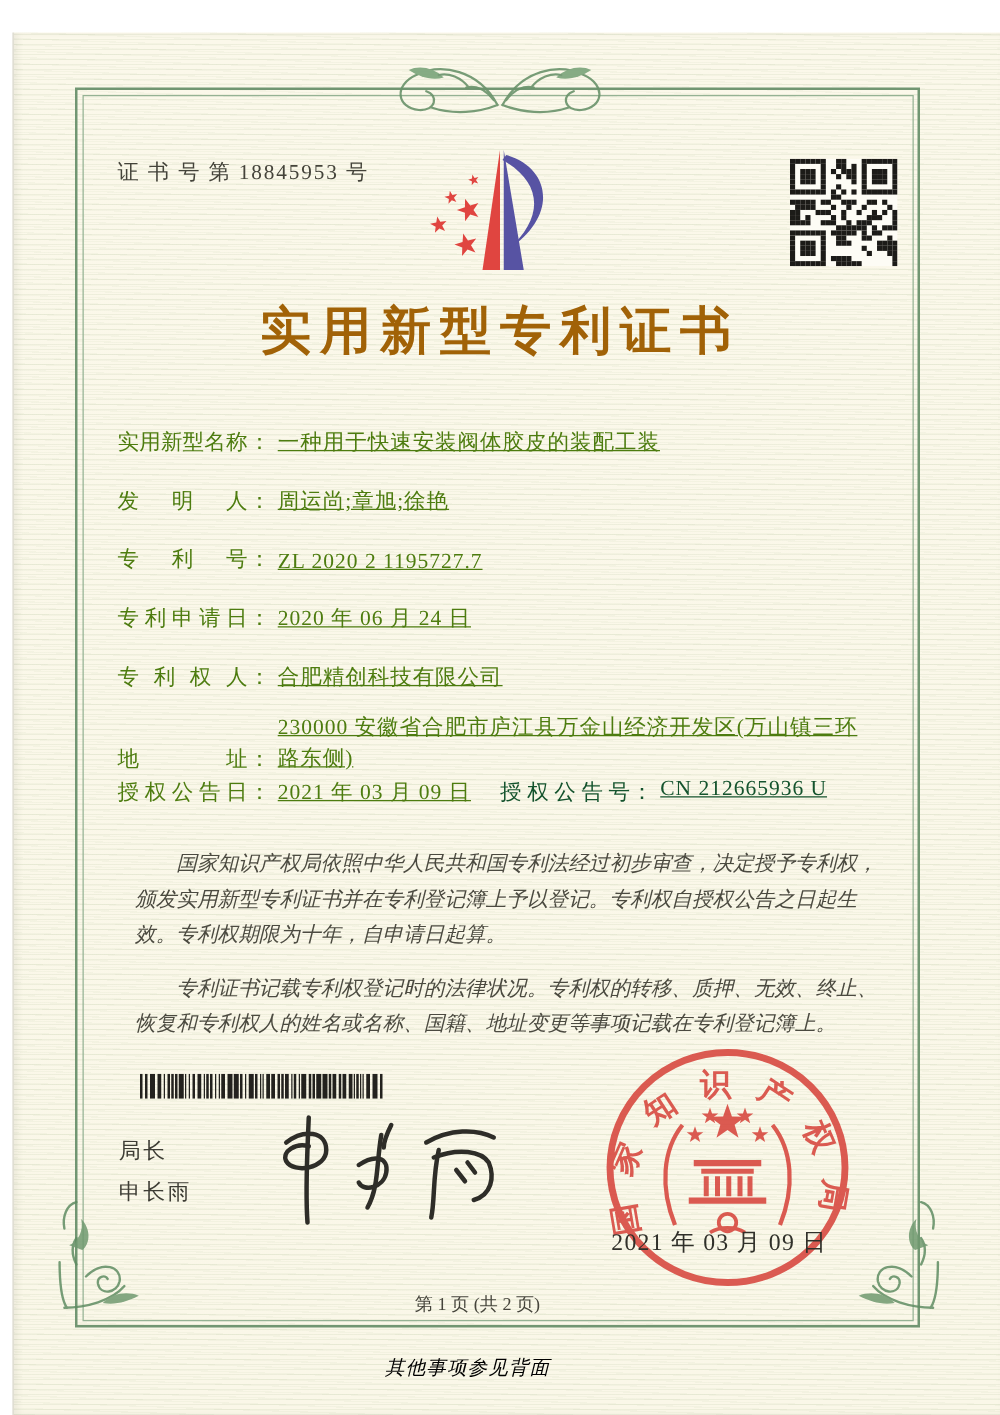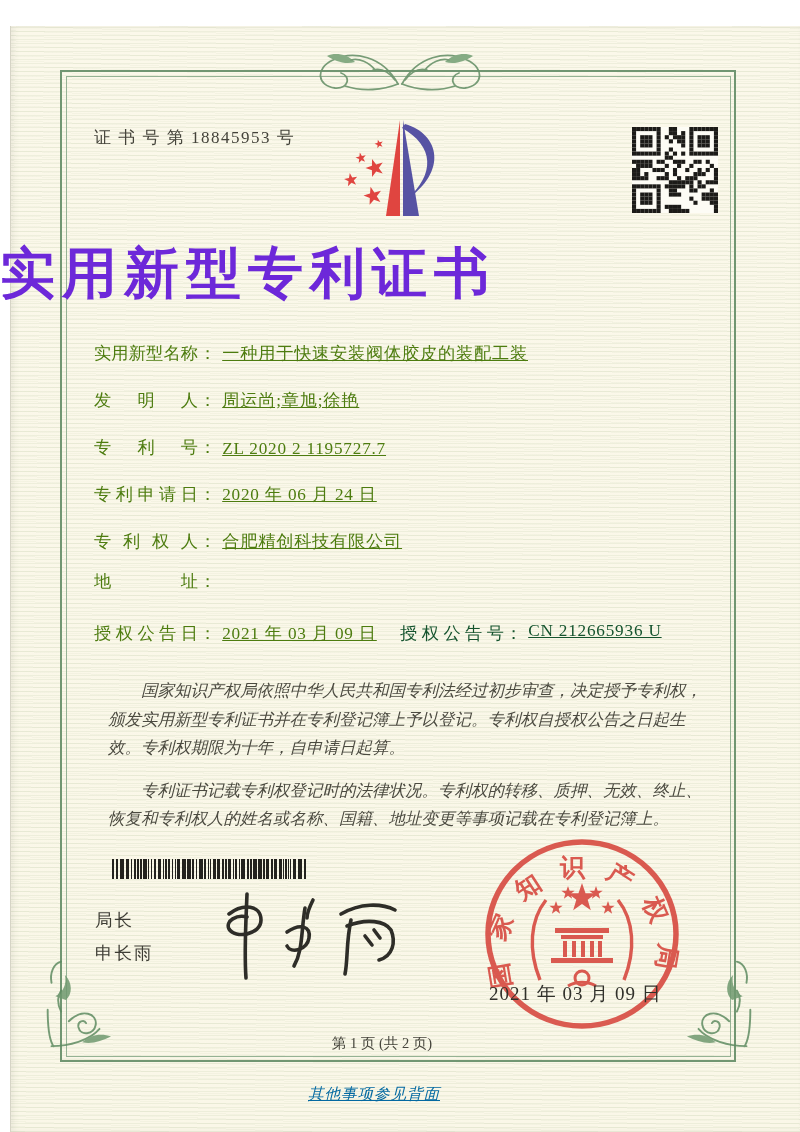--- a/index.html
+++ b/index.html
@@ -24,37 +24,37 @@
     position:absolute;left:60px;top:70px;width:676px;height:992px;
     border:2.5px solid #719672;box-sizing:border-box;
   }
   #frame-inner{
     position:absolute;left:3.5px;top:3.5px;right:3.5px;bottom:3.5px;
     border:1.2px solid #95b294;
   }
   .abs{position:absolute;}
   .certno{left:94px;top:126px;font-size:17px;letter-spacing:1.5px;color:#44433a;}
   .title{
-    left:0;top:237px;width:100%;text-align:left;
-    font-size:55px;font-weight:700;letter-spacing:7px;color:#6d28d9;
+    left:0;top:237px;width:100%;text-align:center;
+    font-size:41px;font-weight:700;letter-spacing:7px;color:#a16207;
   }
   .frow{left:94px;font-size:17.2px;color:#4d7c0f;display:flex;align-items:flex-end;}
   .flabel{display:inline-block;width:104px;text-align:justify;text-align-last:justify;white-space:nowrap;}
   .fcolon{margin-left:1px;}
   .fvalue{margin-left:6px;letter-spacing:.8px;white-space:nowrap;text-decoration:underline;}
   .fvalue.wrap{white-space:normal;width:470px;line-height:25px;}
   .frow2{left:400px;font-size:17.2px;color:#14532d;display:flex;}
   .paras{left:94px;top:663px;width:624px;font-size:16.5px;line-height:28.6px;
     color:#4b4a40;font-style:italic;}
   .paras p{margin:14px;text-indent:2em;}
   .signer-title{left:95px;top:908px;font-size:17.5px;color:#3e3d35;letter-spacing:2px;}
   .signer-name{left:95px;top:941px;font-size:17.5px;color:#3e3d35;letter-spacing:2px;}
   .seal-date{left:489px;top:981px;font-size:19px;letter-spacing:1px;color:#30302a;z-index:6;}
   .footer-page{left:0;top:1034px;width:764px;text-align:center;font-size:14.5px;color:#45443b;}
-  .back-note{left:0;top:1084px;width:748px;text-align:center;font-size:15.5px;color:#0369a1;font-style:italic;letter-spacing:1px;text-decoration:underline;}
+  .back-note{left:0;top:1084px;width:748px;text-align:center;font-size:15.5px;color:#000000;font-style:italic;letter-spacing:1px;}
   svg{display:block;}
 </style>
 </head>
 <body>
 
 <div id="page">
 
   <div id="sheet"></div>
 
   <svg width="0" height="0" style="position:absolute">
@@ -355,20 +355,21 @@
     <span class="fvalue">2020 年 06 月 24 日</span>
   </div>
   <div class="abs frow" style="top:529px">
     <span class="flabel">专利权人</span>
       <span class="fcolon">：</span>
     <span class="fvalue">合肥精创科技有限公司</span>
   </div>
   <div class="abs frow" style="top:569px">
     <span class="flabel">地址</span>
       <span class="fcolon">：</span>
+    <span class="fvalue wrap">230000 安徽省合肥市庐江县万金山经济开发区(万山镇三环路东侧)</span>
   </div>
   <div class="abs frow" style="top:621px">
     <span class="flabel">授权公告日</span>
       <span class="fcolon">：</span>
     <span class="fvalue">2021 年 03 月 09 日</span>
   </div>
   <div class="abs frow2" style="top:621px">
     <span class="flabel">授权公告号</span>
       <span class="fcolon">：</span>
     <span class="fvalue">CN 212665936 U</span>

